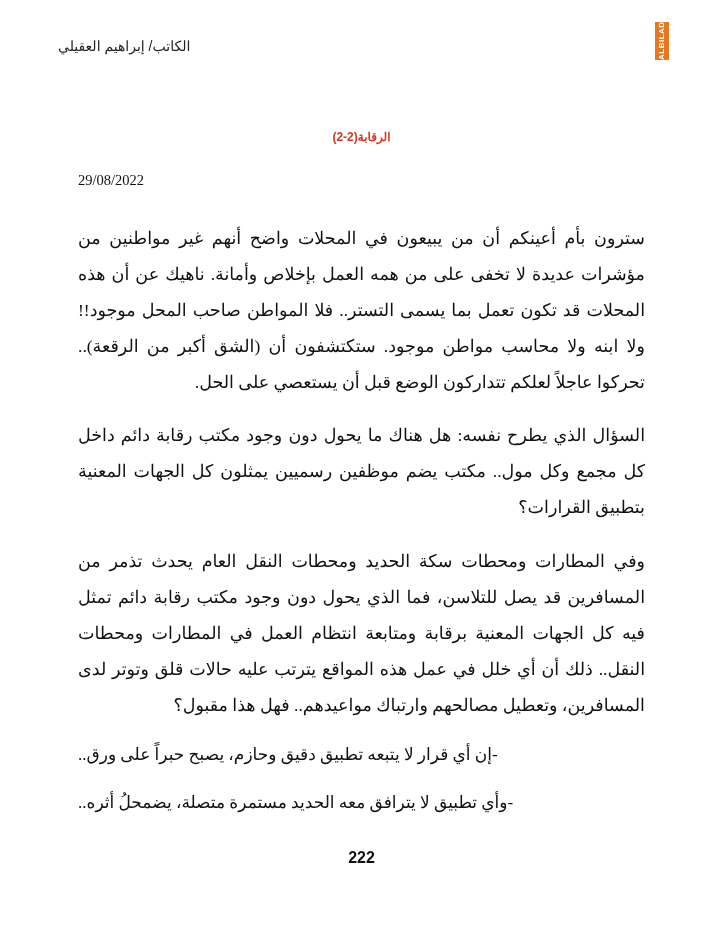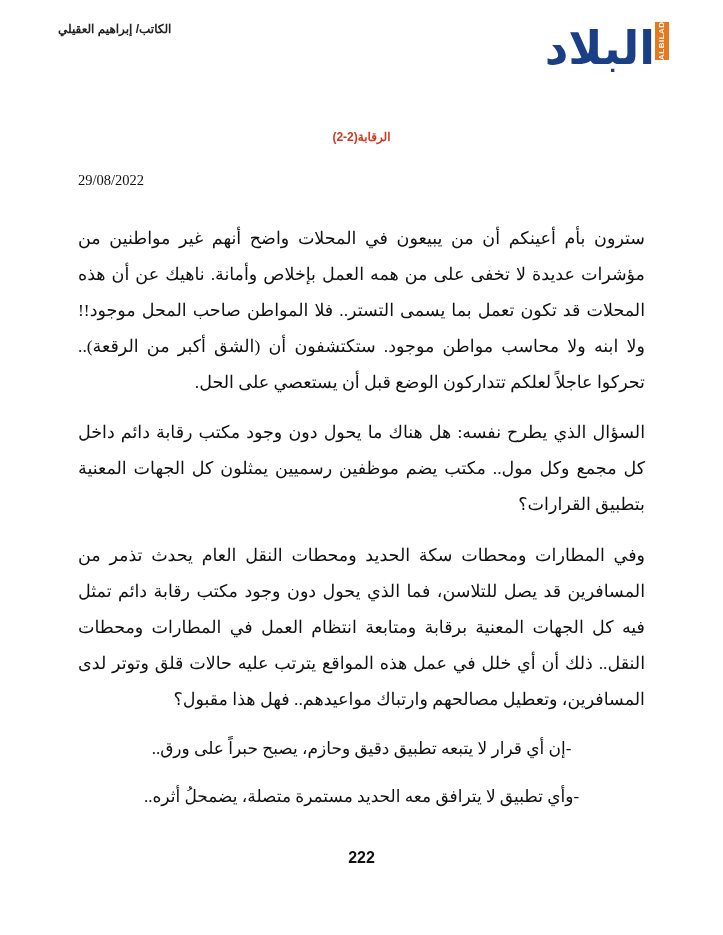--- a/index.html
+++ b/index.html
@@ -63,24 +63,24 @@
     transform: rotate(180deg);
     line-height: 1;
     height: 34px;
     display: flex;
     align-items: center;
     justify-content: center;
   }
   .author {
     position: absolute;
     left: 58px;
-    top: 0;
+    top: 16px;
     font-family: "Liberation Sans", sans-serif;
-    font-size: 12px;
-    font-weight: bold;
+    font-size: 14px;
+    font-weight: normal;
     color: #222;
     direction: rtl;
   }
 
   
   .doc-title {
     position: absolute;
     top: 130px;
     left: 0;
     right: 0;
@@ -103,32 +103,32 @@
   }
   .date {
     text-align: left;
     font-family: "Liberation Serif", serif;
     font-size: 14.5px;
     color: #111;
     margin-bottom: 32px;
     direction: ltr;
   }
   p.para {
-    margin: 12px 0 15px 0;
+    margin: 18px 0 15px 0;
     font-size: 17.5px;
     line-height: 2.05;
     text-align: justify;
     text-align-last: right;
     color: #111;
   }
   .bullet-line {
     margin: 0 0 14px 0;
     font-size: 17px;
     line-height: 2.0;
-    text-align: center;
+    text-align: left;
     color: #111;
   }
   .page-number {
     position: absolute;
     bottom: 68px;
     left: 0;
     right: 0;
     text-align: center;
     font-family: "Liberation Sans", sans-serif;
     font-weight: bold;
@@ -137,21 +137,20 @@
     margin-top: 12px;
   }
 </style>
 </head>
 <body>
 
 <div class="page">
 
   <div class="header">
     <div class="logo">
-      <span class="logo-word">البلاد</span>
       <span class="logo-badge">ALBILAD</span>
     </div>
     <div class="author">الكاتب/ إبراهيم العقيلي</div>
   </div>
 
   <div class="doc-title">الرقابة(2-2)</div>
 
   <div class="content">
     <div class="date">29/08/2022</div>
 

